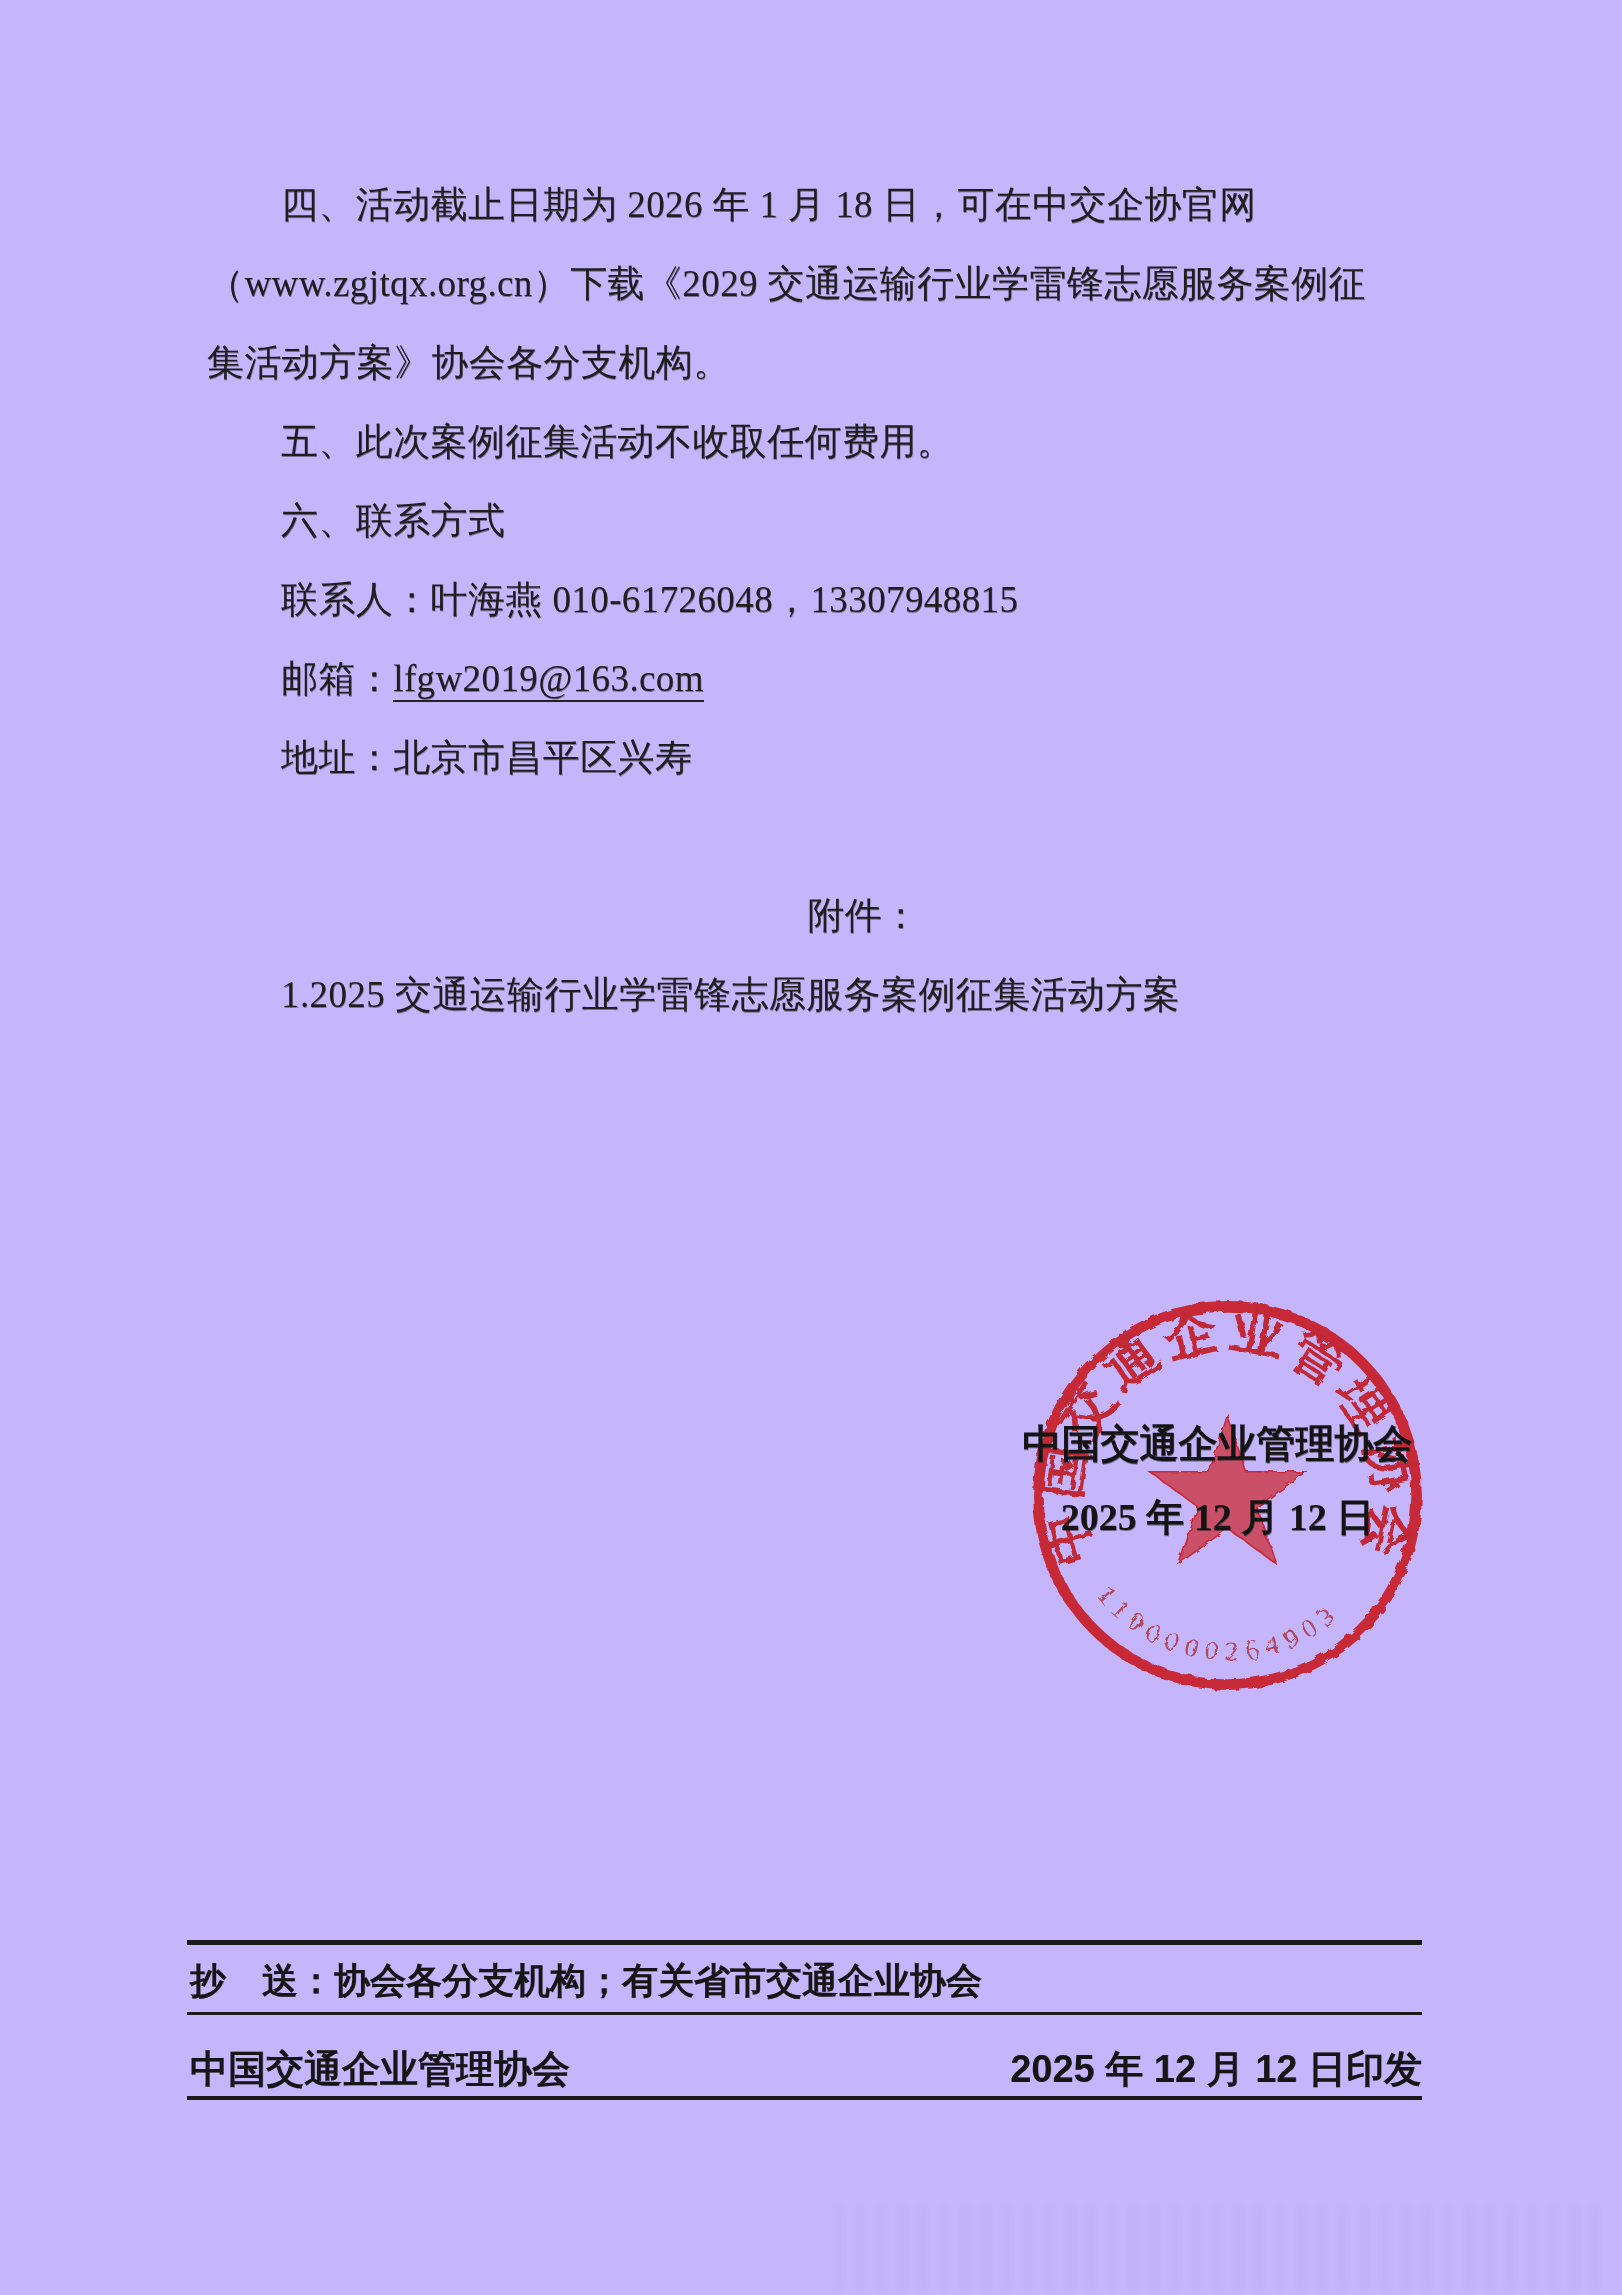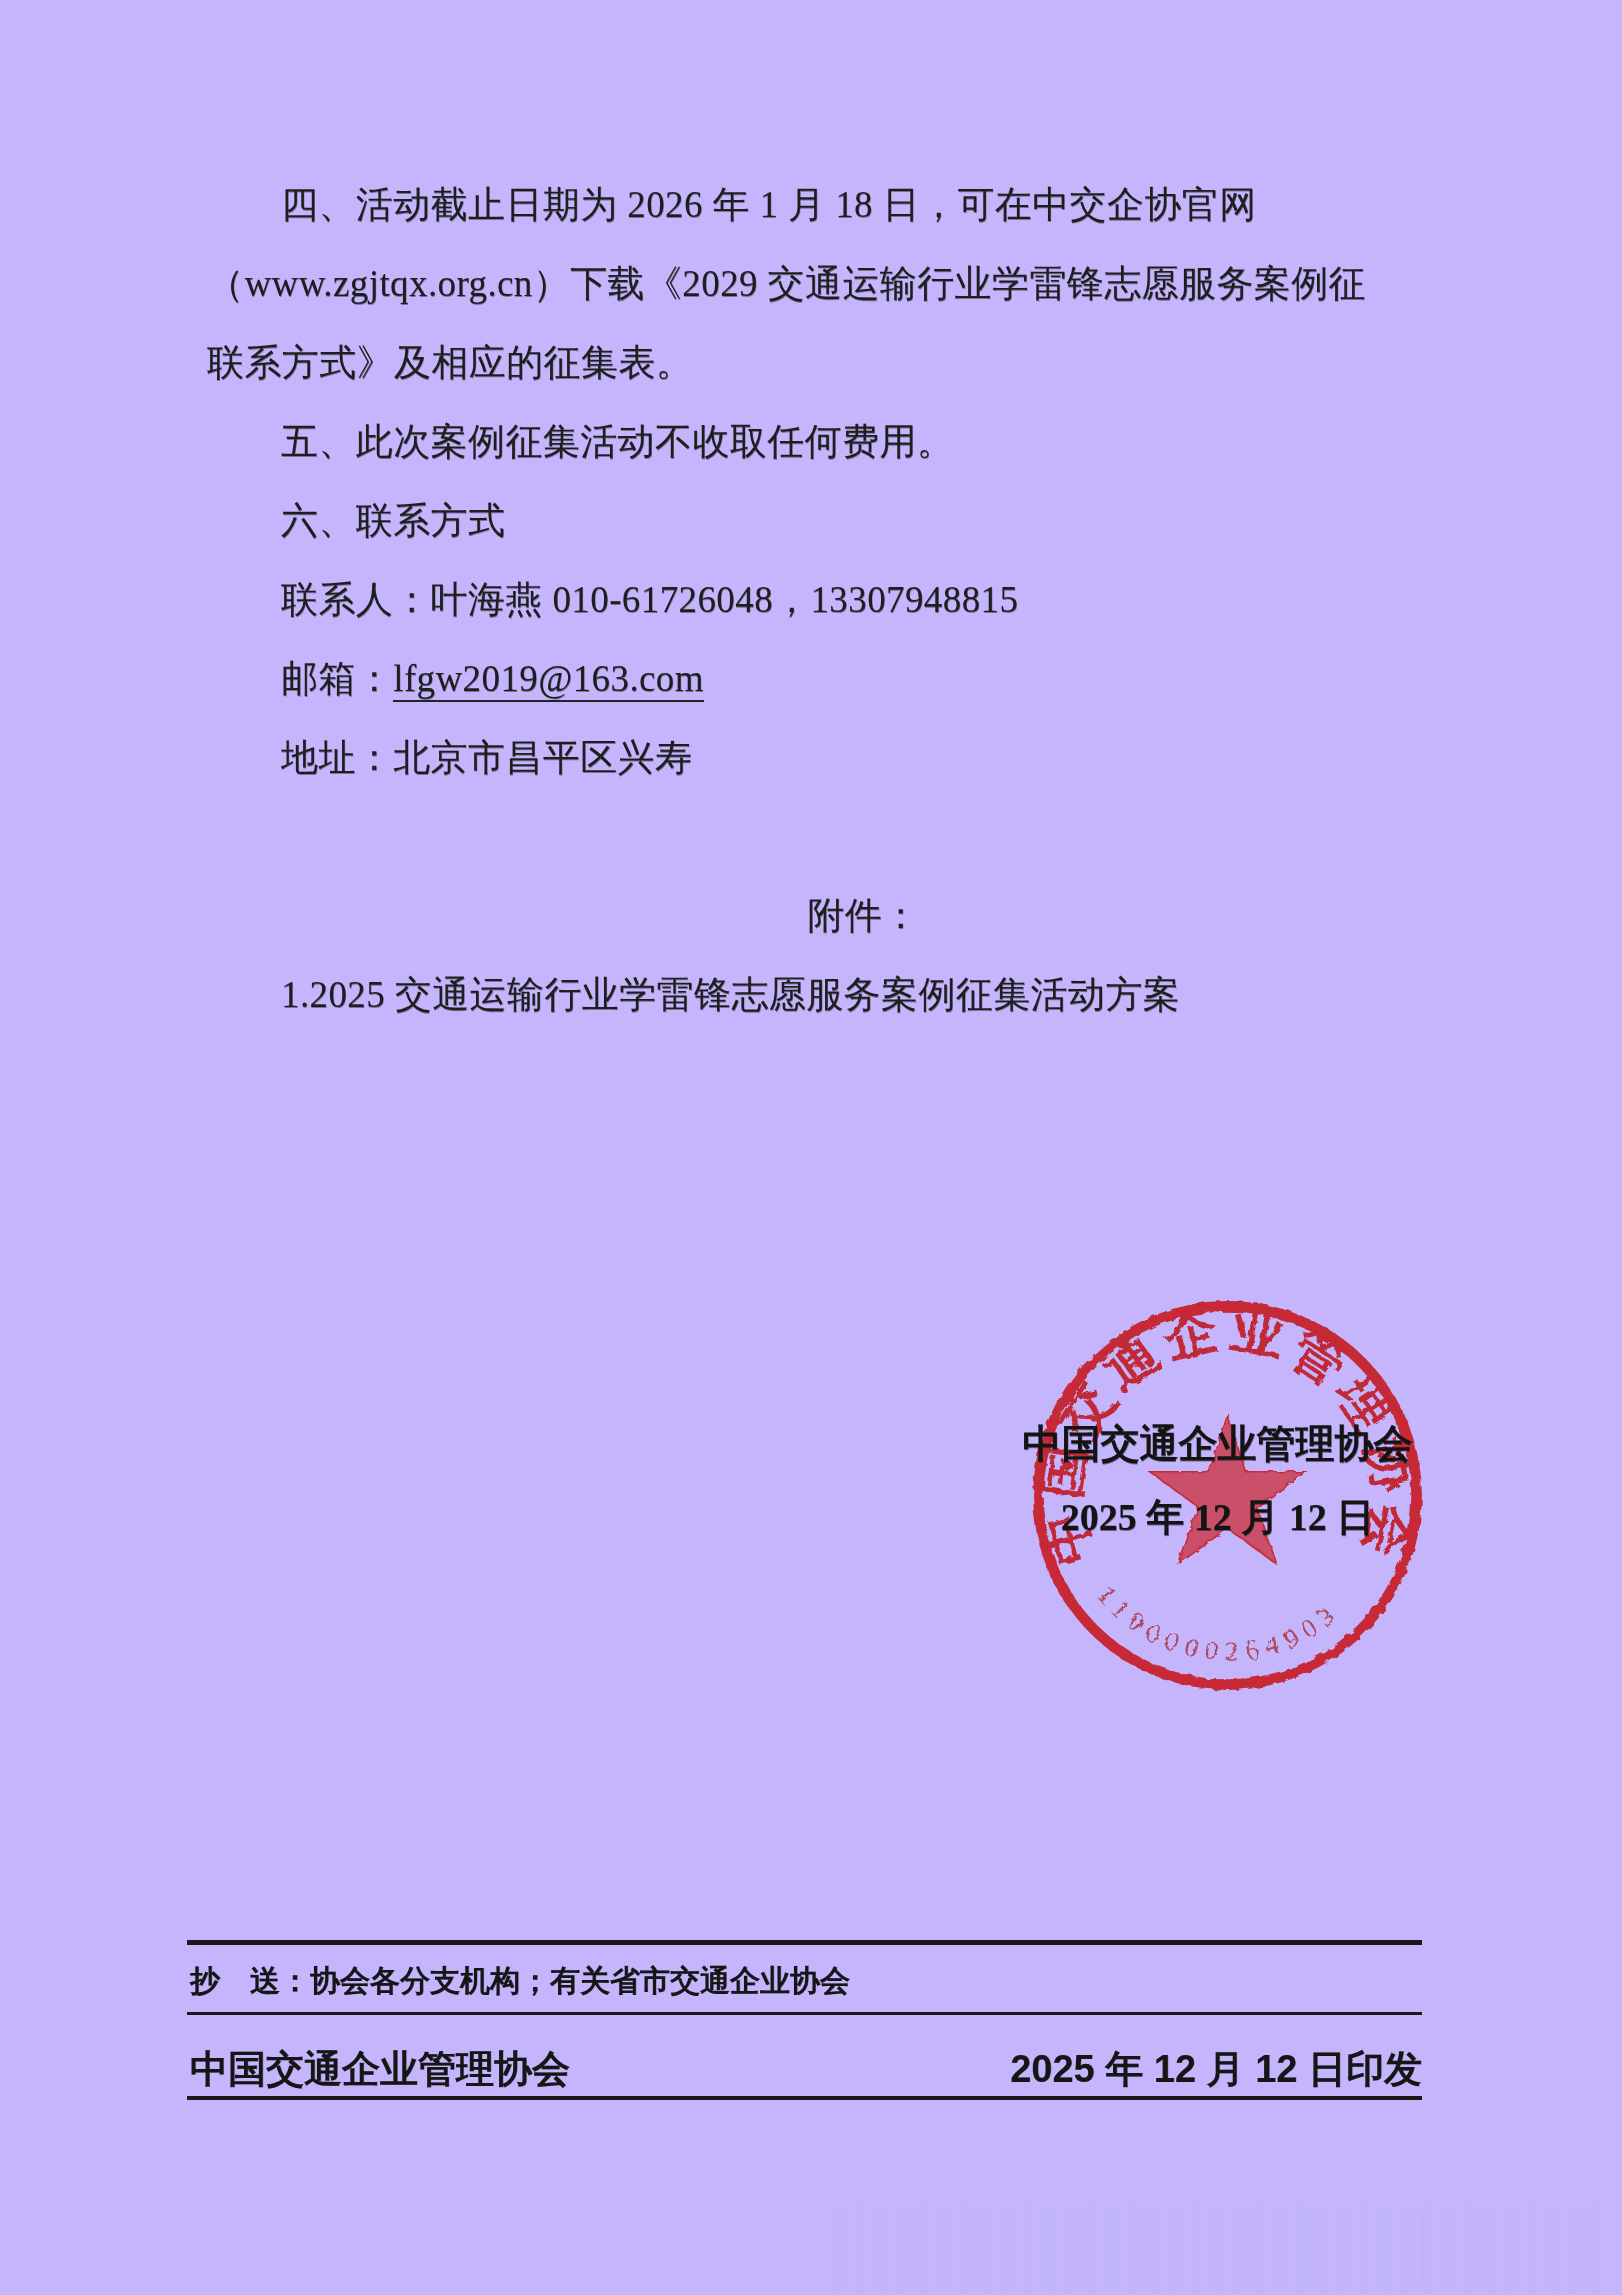--- a/index.html
+++ b/index.html
@@ -40,21 +40,21 @@
   .seal{position:absolute;left:1013px;top:1281px;width:429px;height:429px;z-index:2;opacity:0.88;}
   .seal text{font-family:"Liberation Serif","DejaVu Serif",serif;}
   
   .rule{position:absolute;left:187px;width:1235px;background:#1a1a1a;}
   .rule-1{top:1940px;height:4.9px;}
   .rule-2{top:2012px;height:3.3px;}
   .rule-3{top:2096px;height:4.1px;}
   .footer-cc{
     position:absolute;left:190px;top:1958px;width:1227px;
     font-family:"Liberation Sans","DejaVu Sans",sans-serif;
-    font-weight:bold;font-size:30px;line-height:46px;
+    font-weight:bold;font-size:36px;line-height:46px;
     color:#161616;white-space:pre;
     text-shadow:0.4px 0.4px 0 rgba(20,20,20,0.4);
   }
   .footer-issuer{
     position:absolute;left:190px;top:2047px;
     font-family:"Liberation Sans","DejaVu Sans",sans-serif;
     font-weight:bold;font-size:38px;line-height:44px;
     color:#161616;white-space:pre;
     text-shadow:0.4px 0.4px 0 rgba(20,20,20,0.4);
   }
@@ -73,21 +73,21 @@
   }
 </style>
 </head>
 <body>
 
 <div class="page">
 
   <div class="bodytext" id="bodytext">
       <div class="line" style="padding-left: 74px;">四、活动截止日期为 2026 年 1 月 18 日，可在中交企协官网</div>
       <div class="line" style="padding-left: 0px;">（www.zgjtqx.org.cn）下载《2029 交通运输行业学雷锋志愿服务案例征</div>
-      <div class="line" style="padding-left: 0px;">联系方式》及相应的征集表。</div>
+      <div class="line" style="padding-left: 0px;">集活动方案》协会各分支机构。</div>
       <div class="line" style="padding-left: 74px;">五、此次案例征集活动不收取任何费用。</div>
       <div class="line" style="padding-left: 74px;">六、联系方式</div>
       <div class="line" style="padding-left: 74px;">联系人：叶海燕 010-61726048，13307948815</div>
       <div class="line" style="padding-left: 74px;"><span>邮箱：</span><span class="u-email">lfgw2019@163.com</span></div>
       <div class="line" style="padding-left: 74px;">地址：北京市昌平区兴寿</div>
       <div class="line" style="padding-left: 0px;"></div>
       <div class="line" style="padding-left: 74px; text-align: center;">附件：</div>
       <div class="line" style="padding-left: 74px;">1.2025 交通运输行业学雷锋志愿服务案例征集活动方案</div>
     </div>
 

